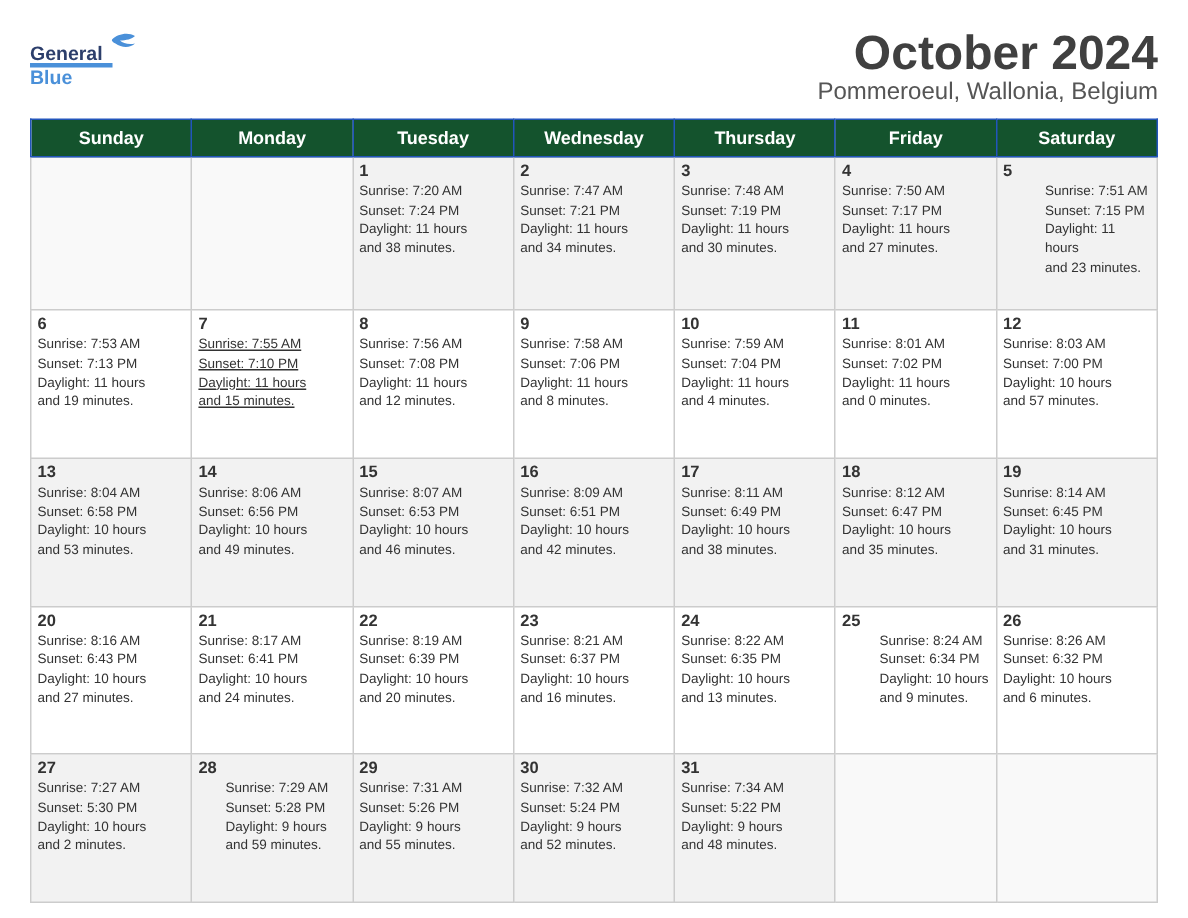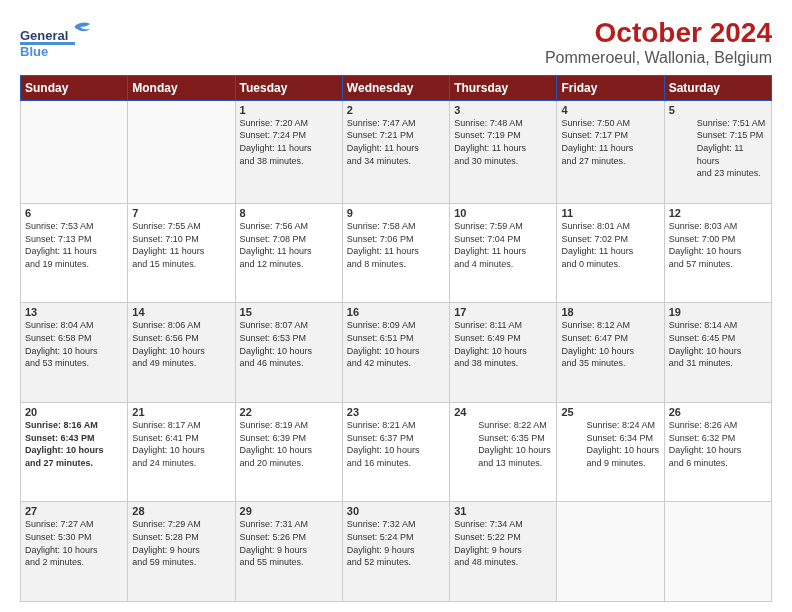--- a/index.html
+++ b/index.html
@@ -25,41 +25,41 @@
     }
     .logo {
       display: flex;
       flex-direction: column;
       align-items: flex-start;
     }
     .title-block {
       text-align: right;
     }
     .month-title {
-      font-size: 28px;
+      font-size: 32px;
       font-weight: bold;
-      color: #b91c1c;
+      color: #404040;
       line-height: 1.1;
     }
     .location {
       font-size: 16px;
       color: #555;
     }
     .calendar-table {
       width: 100%;
       border-collapse: collapse;
       flex: 1;
     }
     .calendar-table th {
-      background: #7f1d1d;
+      background: #14532d;
       color: #fff;
       font-size: 12px;
       font-weight: bold;
       padding: 5px 4px;
-      text-align: left;
+      text-align: center;
       border: 1px solid #2255bb;
     }
     .calendar-table td {
       border: 1px solid #ccc;
       vertical-align: top;
       padding: 3px 4px;
       font-size: 9.5px;
       color: #333;
       width: calc(100% / 7);
       height: 80px;
@@ -172,21 +172,21 @@
         <tr class="row-white">
           <td>
             <span class="day-num">6</span>
             <div class="day-info" style="white-space: pre-line;">Sunrise: 7:53 AM
 Sunset: 7:13 PM
 Daylight: 11 hours
 and 19 minutes.</div>
           </td>
           <td>
             <span class="day-num">7</span>
-            <div class="day-info" style="white-space: pre-line;">Sunrise: 7:55 AM
+            <div class="day-info" style="white-space: pre-line; text-decoration: underline;">Sunrise: 7:55 AM
 Sunset: 7:10 PM
 Daylight: 11 hours
 and 15 minutes.</div>
           </td>
           <td>
             <span class="day-num">8</span>
             <div class="day-info" style="white-space: pre-line;">Sunrise: 7:56 AM
 Sunset: 7:08 PM
 Daylight: 11 hours
 and 12 minutes.</div>
@@ -267,21 +267,21 @@
             <span class="day-num">19</span>
             <div class="day-info" style="white-space: pre-line;">Sunrise: 8:14 AM
 Sunset: 6:45 PM
 Daylight: 10 hours
 and 31 minutes.</div>
           </td>
         </tr>
         <tr class="row-white">
           <td>
             <span class="day-num">20</span>
-            <div class="day-info" style="white-space: pre-line; font-weight: bold;">Sunrise: 8:16 AM
+            <div class="day-info" style="white-space: pre-line;">Sunrise: 8:16 AM
 Sunset: 6:43 PM
 Daylight: 10 hours
 and 27 minutes.</div>
           </td>
           <td>
             <span class="day-num">21</span>
             <div class="day-info" style="white-space: pre-line;">Sunrise: 8:17 AM
 Sunset: 6:41 PM
 Daylight: 10 hours
 and 24 minutes.</div>
@@ -295,21 +295,21 @@
           </td>
           <td>
             <span class="day-num">23</span>
             <div class="day-info" style="white-space: pre-line;">Sunrise: 8:21 AM
 Sunset: 6:37 PM
 Daylight: 10 hours
 and 16 minutes.</div>
           </td>
           <td>
             <span class="day-num">24</span>
-            <div class="day-info" style="white-space: pre-line; margin-left: 24px;">Sunrise: 8:22 AM
+            <div class="day-info" style="white-space: pre-line;">Sunrise: 8:22 AM
 Sunset: 6:35 PM
 Daylight: 10 hours
 and 13 minutes.</div>
           </td>
           <td>
             <span class="day-num">25</span>
             <div class="day-info" style="white-space: pre-line; margin-left: 25px;">Sunrise: 8:24 AM
 Sunset: 6:34 PM
 Daylight: 10 hours
 and 9 minutes.</div>
@@ -325,21 +325,21 @@
         <tr class="row-shaded">
           <td>
             <span class="day-num">27</span>
             <div class="day-info" style="white-space: pre-line;">Sunrise: 7:27 AM
 Sunset: 5:30 PM
 Daylight: 10 hours
 and 2 minutes.</div>
           </td>
           <td>
             <span class="day-num">28</span>
-            <div class="day-info" style="white-space: pre-line;">Sunrise: 7:29 AM
+            <div class="day-info" style="white-space: pre-line; margin-left: 18px;">Sunrise: 7:29 AM
 Sunset: 5:28 PM
 Daylight: 9 hours
 and 59 minutes.</div>
           </td>
           <td>
             <span class="day-num">29</span>
             <div class="day-info" style="white-space: pre-line;">Sunrise: 7:31 AM
 Sunset: 5:26 PM
 Daylight: 9 hours
 and 55 minutes.</div>

